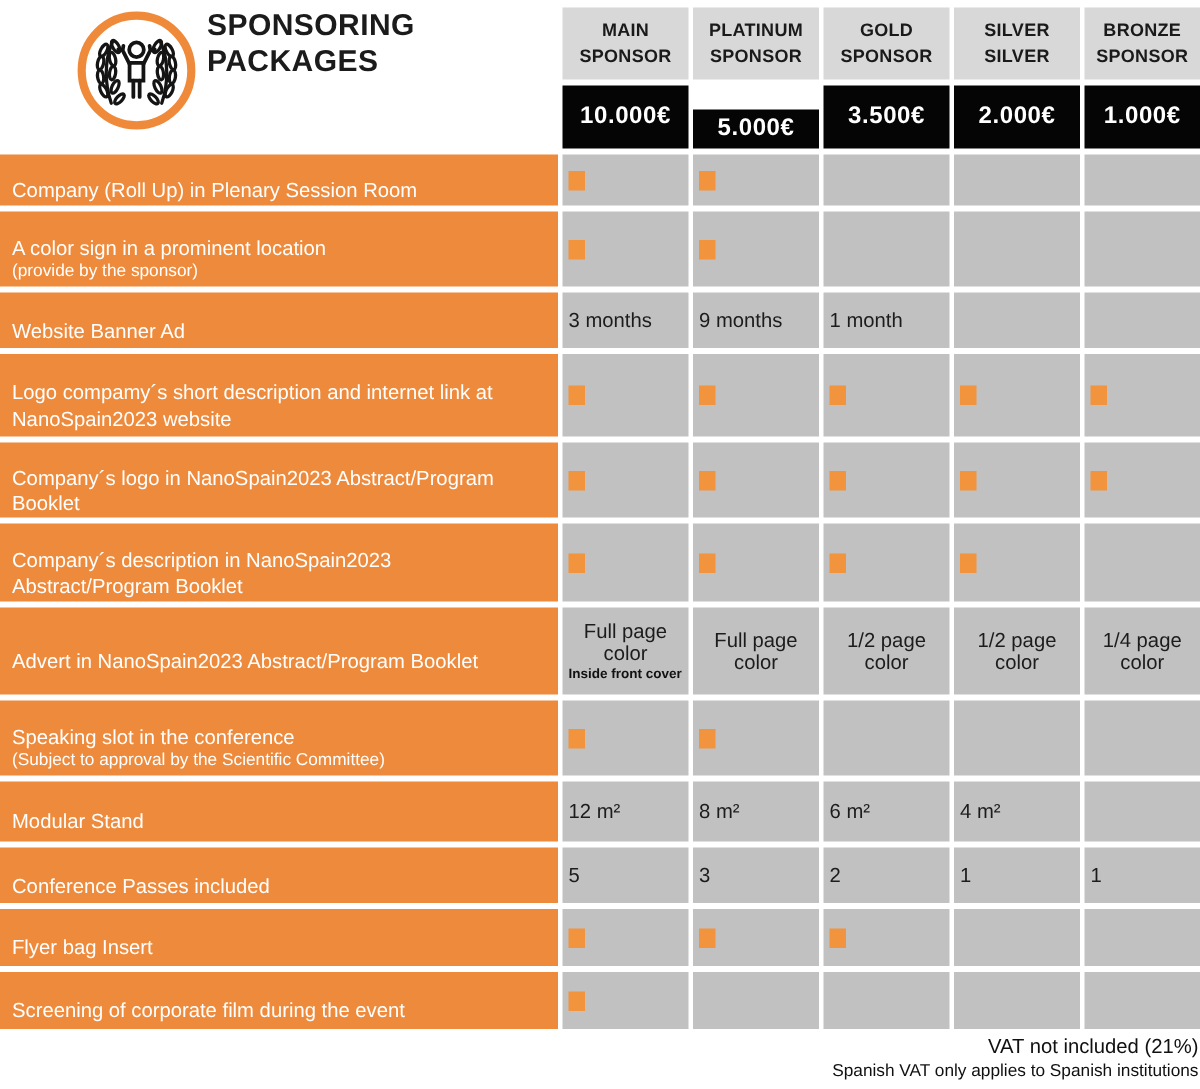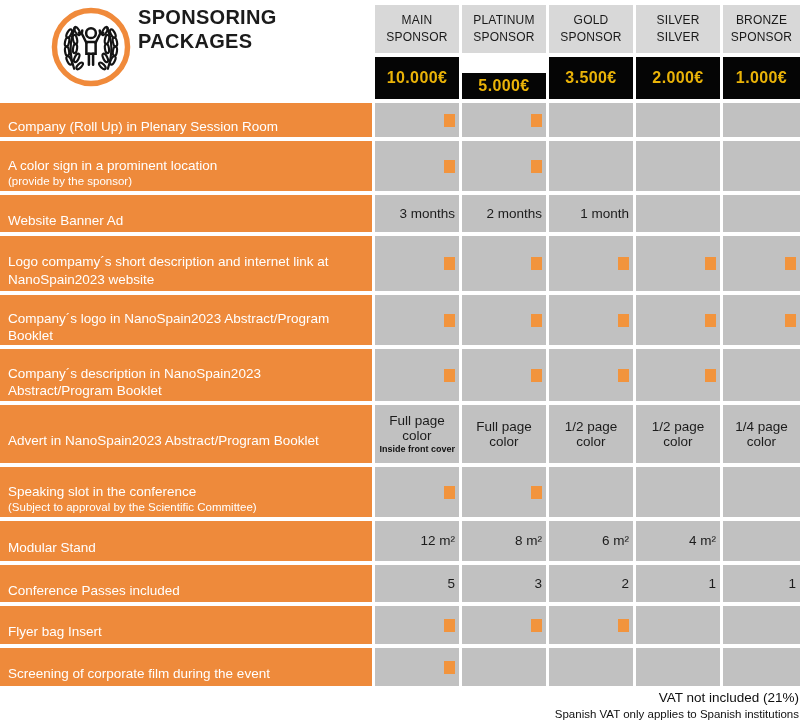--- a/index.html
+++ b/index.html
@@ -11,30 +11,30 @@
     display:grid;
     grid-template-columns:372px 84px 84px 84px 84px 77px;
     grid-template-rows:48px 42px 34px 50px 37px 55px 50px 52px 58px 50px 40px 37px 38px 38px;
     column-gap:3px;row-gap:4px;
   }
 
   .brand-cell{grid-row:1/3;grid-column:1;background:#fff;display:flex;align-items:flex-start;gap:5px;padding-left:49px;box-sizing:border-box;}
   .brand-logo{width:84px;height:84px;flex:0 0 auto;}
   .brand-title{font-size:20px;font-weight:700;color:#1b1b1b;line-height:1.22;letter-spacing:.3px;white-space:pre-line;}
 
-  .col-head{background:#d8d8d8;color:#1a1a1a;font-weight:400;font-size:12px;line-height:1.45;
+  .col-head{background:#d8d8d8;color:#1a1a1a;font-weight:700;font-size:12px;line-height:1.45;
     display:flex;align-items:center;justify-content:center;text-align:center;padding:0 3px;box-sizing:border-box;letter-spacing:.2px;}
-  .col-price{background:#050505;color:#eab308;font-weight:700;font-size:16px;letter-spacing:.4px;
+  .col-price{background:#050505;color:#ffffff;font-weight:700;font-size:16px;letter-spacing:.4px;
     display:flex;align-items:center;justify-content:center;}
 
   .row-label{background:#ee8a3b;color:#fff;display:flex;flex-direction:column;justify-content:center;
     padding:16px 16px 2px 8px;box-sizing:border-box;font-size:13.5px;line-height:1.28;}
   .row-label .sub{font-size:11.5px;line-height:1.25;}
 
-  .cell{background:#c1c1c1;display:flex;flex-direction:column;align-items:flex-end;justify-content:center;
+  .cell{background:#c1c1c1;display:flex;flex-direction:column;align-items:flex-start;justify-content:center;
     font-size:13.5px;color:#1c1c1c;text-align:center;line-height:1.12;padding:0 4px;box-sizing:border-box;}
   .marker{width:11px;height:13px;background:#f2943d;}
   .cell .note{font-size:9px;line-height:1.2;margin-top:1px;color:#111;font-weight:bold;}
 
   .vat-note{position:absolute;right:1px;top:690px;text-align:right;color:#101010;}
   .vat-note .l1{font-size:13.5px;line-height:1.25;}
   .vat-note .l2{font-size:11.5px;line-height:1.25;}
 </style>
 </head>
 <body>
@@ -120,21 +120,21 @@
       <div class="cell"></div>
       <div class="cell"></div>
       <div class="cell"></div>
       <div class="row-label">
         <div class="main">Website Banner Ad</div>
       </div>
       <div class="cell">
         <div class="val">3 months</div>
       </div>
       <div class="cell">
-        <div class="val">2 months</div>
+        <div class="val">9 months</div>
       </div>
       <div class="cell">
         <div class="val">1 month</div>
       </div>
       <div class="cell"></div>
       <div class="cell"></div>
       <div class="row-label">
         <div class="main">Logo compamy´s short description and internet link at NanoSpain2023 website</div>
       </div>
       <div class="cell">

